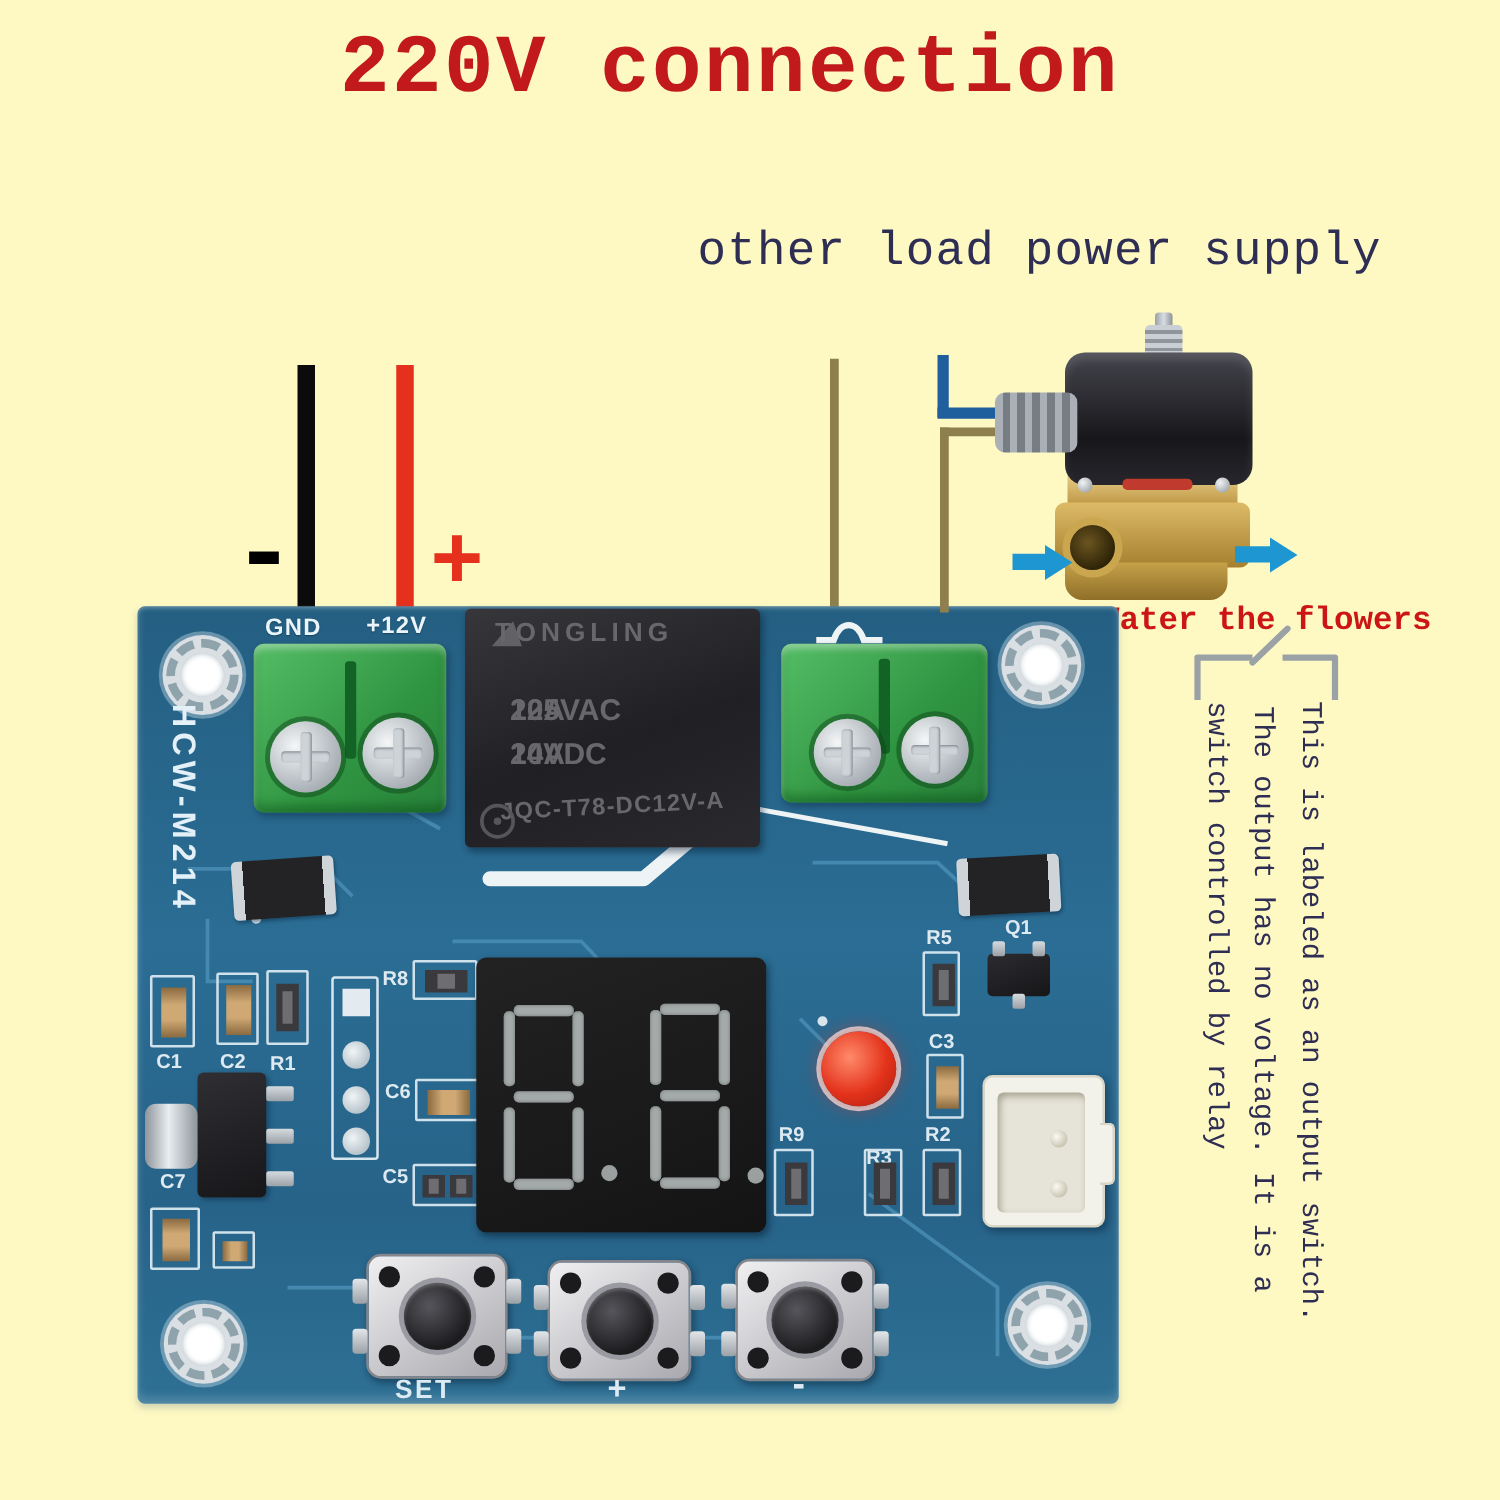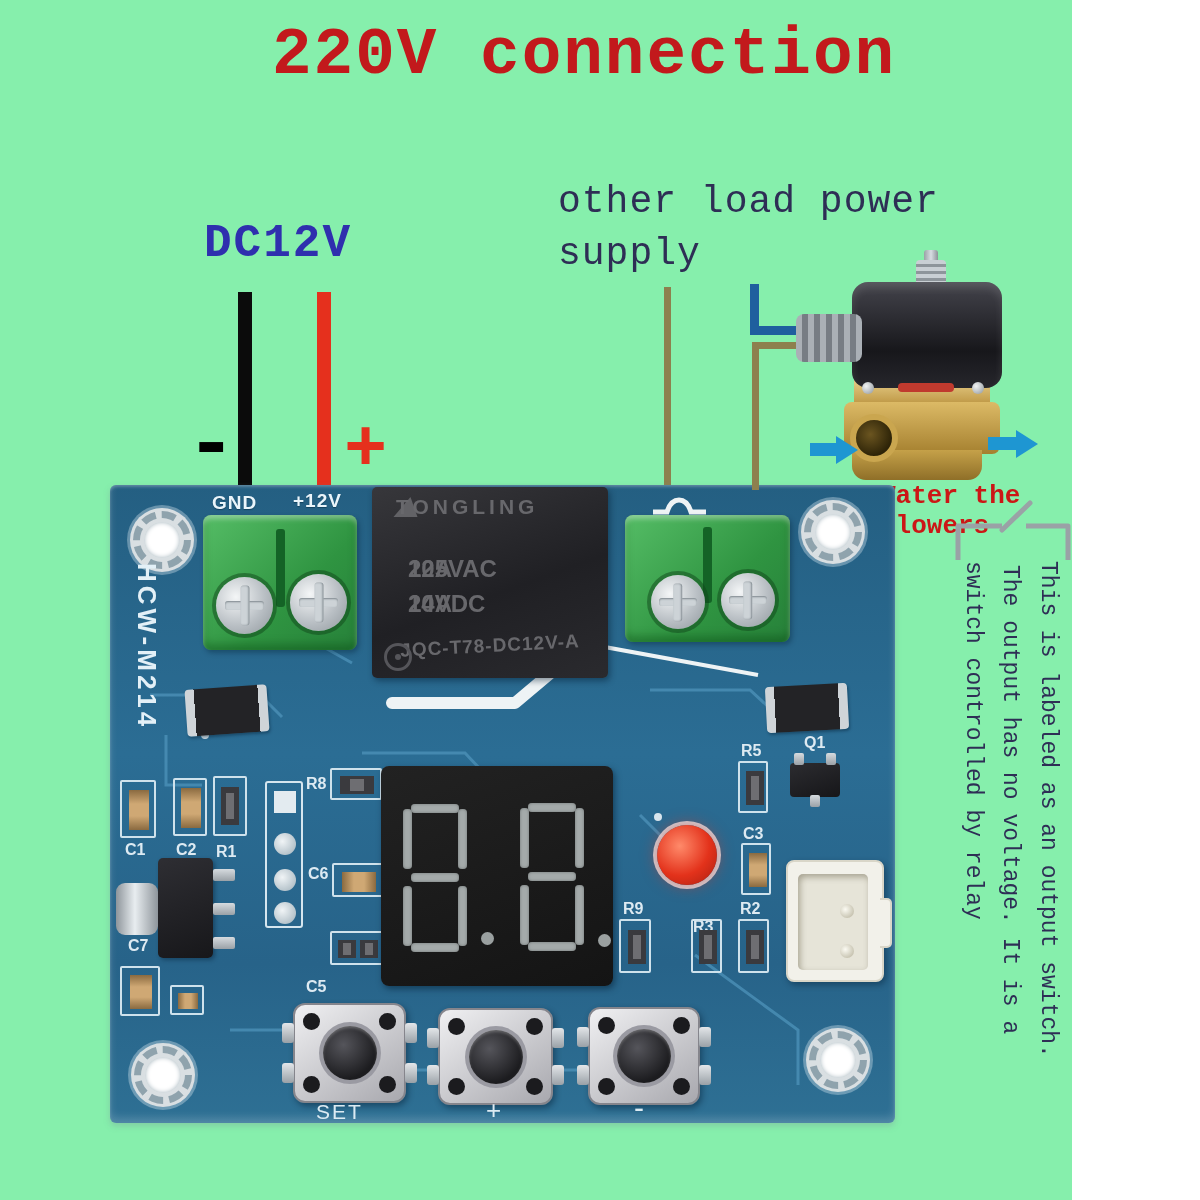--- a/index.html
+++ b/index.html
@@ -1,19 +1,19 @@
 <!DOCTYPE html>
 <html><head>
 <meta charset="utf-8">
 <style>
   * { margin:0; padding:0; box-sizing:border-box; }
   html,body { background:#ffffff; }
   #canvas {
-    position:relative; width:1072px; height:1200px;
-    background:#86efac; overflow:hidden;
+    position:relative; width:1200px; height:1200px;
+    background:#fef9c3; overflow:hidden;
     font-family:"Liberation Sans", sans-serif;
   }
   .abs { position:absolute; }
   .mono { font-family:"Liberation Mono","DejaVu Sans Mono",monospace; }
   .sr-only { position:absolute; width:1px; height:1px; overflow:hidden; clip:rect(0 0 0 0); }
 
   
   .title { left:272px; top:18px; font-size:66px; font-weight:bold; color:#c2191c; letter-spacing:2px; }
   .dc12v { left:204px; top:218px; font-size:46px; font-weight:bold; color:#2f2fae; letter-spacing:2px; }
   .load-text { left:558px; top:176px; font-size:38px; line-height:52px; color:#2e2e55; letter-spacing:1px; }
@@ -143,29 +143,28 @@
               background:linear-gradient(90deg,#8e959b,#e8edf0 45%,#8e959b); }
 
   .btn { background:linear-gradient(145deg,#f0f0f2,#a8a8ae); border:2px solid #85858c; border-radius:12px;
          box-shadow:2px 3px 6px rgba(0,25,45,.45); }
   .btn .dot { position:absolute; width:17px; height:17px; border-radius:50%; background:#1b1b1e; }
   .btn .cap { position:absolute; left:50%; top:50%; width:54px; height:54px; border-radius:50%;
               transform:translate(-50%,-50%);
               background:radial-gradient(circle at 38% 35%, #55555b, #1c1c1f 70%);
               box-shadow:0 0 0 4px #9a9aa2, inset 0 2px 3px rgba(255,255,255,.25); }
   .btn .pin { position:absolute; width:12px; height:20px; background:linear-gradient(180deg,#e3e6e9,#9aa1a7); border-radius:3px; }
-  .btn-label { font-size:21px; font-weight:normal; color:#dcebf3; letter-spacing:2px; }
+  .btn-label { font-size:21px; font-weight:bold; color:#dcebf3; letter-spacing:2px; }
 </style>
 </head>
 <body>
 
 <div id="canvas">
 
   <div class="abs title mono">220V connection</div>
-  <div class="abs dc12v mono">DC12V</div>
   <div class="abs load-text mono">
     <div>other load power supply</div>
   </div>
 
   <div class="wire wire-black"></div>
   <div class="wire wire-red"></div>
   <div class="abs sym-minus mono">-</div>
   <div class="abs sym-plus mono">+</div>
 
   <div class="wire wire-olive1"></div>
@@ -302,21 +301,21 @@
     </div>
 
     <div class="silk-label" style="left:196px;top:290px;">R8</div>
     <div class="comp-box" style="left:220px;top:283px;width:52px;height:32px;">
         <div class="r-chip" style="left:8px;top:6px;width:34px;height:18px;"></div>
       </div>
     <div class="silk-label" style="left:198px;top:380px;">C6</div>
     <div class="comp-box" style="left:222px;top:378px;width:52px;height:34px;">
         <div class="c-chip" style="left:8px;top:7px;width:34px;height:20px;"></div>
       </div>
-    <div class="silk-label" style="left:196px;top:448px;margin-top:45px;">C5</div>
+    <div class="silk-label" style="left:196px;top:448px;">C5</div>
     <div class="comp-box" style="left:220px;top:446px;width:54px;height:34px;">
       <div class="r-chip" style="left:6px;top:7px;width:18px;height:18px;"></div>
       <div class="r-chip" style="left:28px;top:7px;width:18px;height:18px;"></div>
     </div>
 
     <div class="display">
       <span class="sr-only">88</span>
       <div class="digit" style="left:22px;top:38px;">
         <i class="a"></i>
           <i class="b"></i>

